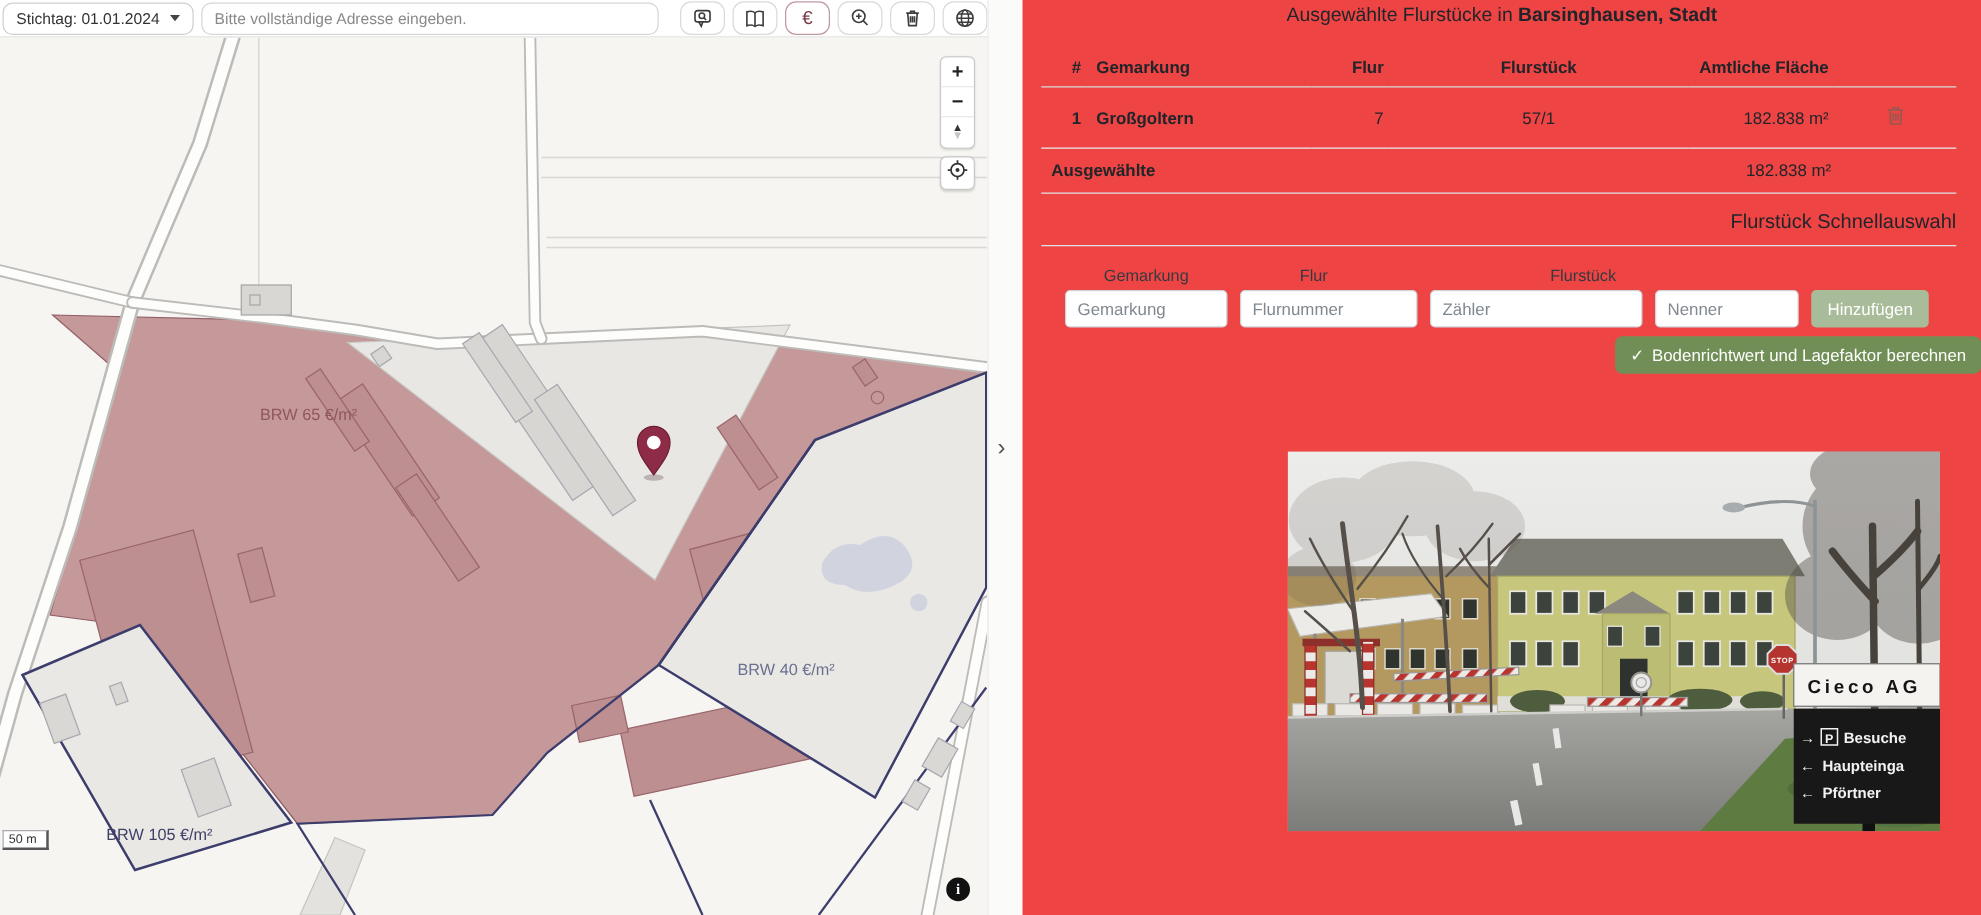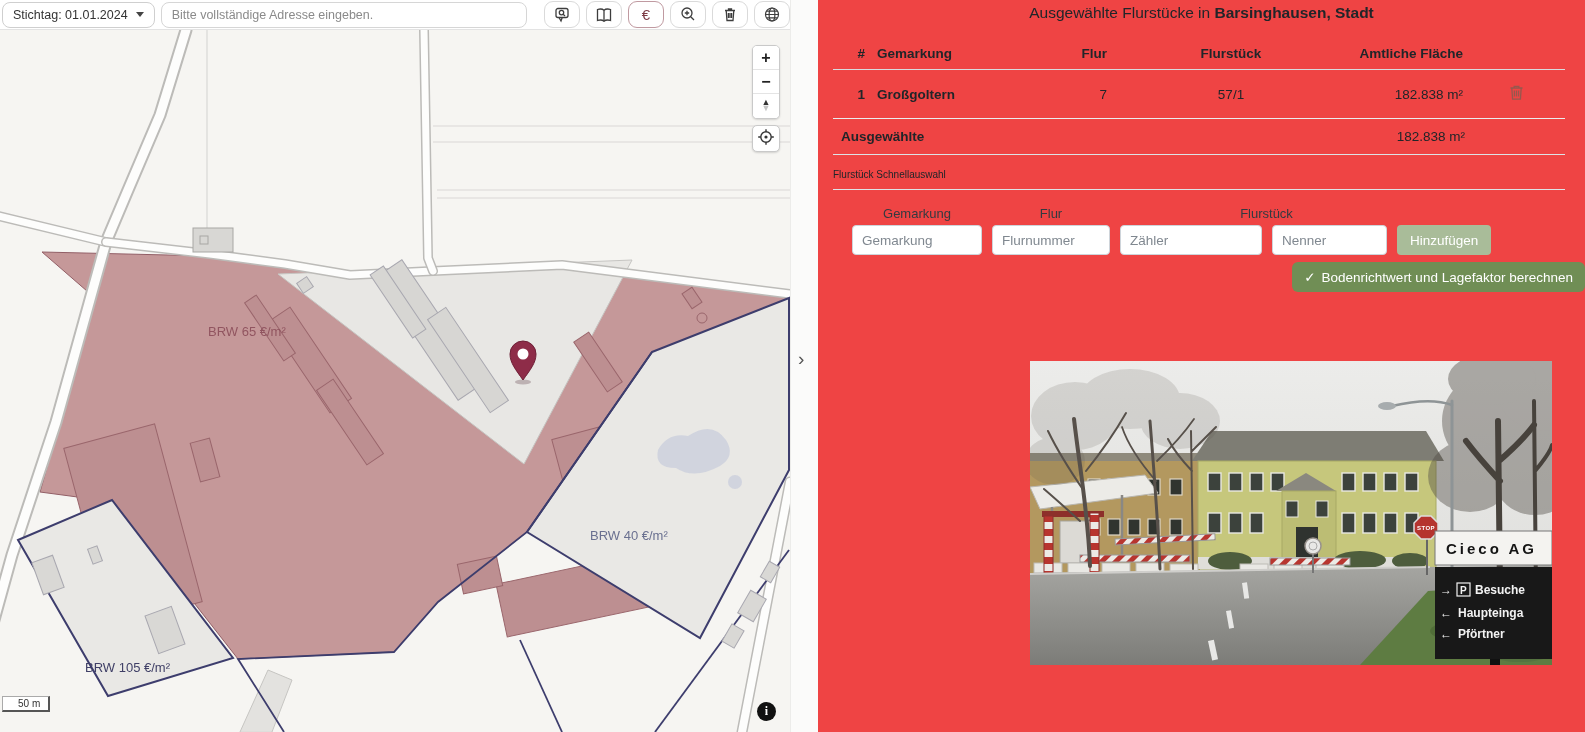--- a/index.html
+++ b/index.html
@@ -28,22 +28,22 @@
   .zoom-ctrl{position:absolute;left:752px;top:45px;width:28px;background:#fff;border:1px solid #c9c9c9;
     border-radius:5px;box-shadow:0 1px 2px rgba(0,0,0,.15);z-index:4;overflow:hidden;}
   .zoom-ctrl .zc{width:100%;height:24px;display:flex;align-items:center;justify-content:center;
     font-size:16px;font-weight:bold;color:#222;cursor:pointer;background:#fff;border:0;border-bottom:1px solid #e4e4e4;padding:0;}
   .zoom-ctrl .zc:last-child{border-bottom:0;}
   .compass{display:flex;flex-direction:column;align-items:center;justify-content:center;line-height:.62;cursor:pointer;height:26px;}
   .compass .up{font-size:9px;color:#333;}
   .compass .dn{font-size:9px;color:#c4c4c4;}
   .locate-btn{position:absolute;left:752px;top:125px;width:28px;height:27px;background:#fff;border:1px solid #c9c9c9;
     border-radius:5px;box-shadow:0 1px 2px rgba(0,0,0,.15);display:flex;align-items:center;justify-content:center;cursor:pointer;z-index:4;}
-  .scalebar{position:absolute;left:2px;top:696px;background:#fff;border:1px solid #aaa;border-right:2px solid #555;
-    border-bottom:2px solid #555;font-size:10px;color:#333;padding:1px 8px 1px 15px;z-index:4;}
+  .scalebar{position:absolute;left:2px;top:664px;background:#fff;border:1px solid #aaa;border-right:2px solid #555;
+    border-bottom:2px solid #555;font-size:10px;color:#333;padding:1px 8px 1px 4px;z-index:4;}
   .info-btn{position:absolute;left:757px;top:702px;width:19px;height:19px;border-radius:50%;background:#111;color:#fff;
     font-size:12px;font-weight:bold;font-family:"Liberation Serif",serif;display:flex;align-items:center;justify-content:center;z-index:4;cursor:pointer;}
 
   
   .gap-strip{position:absolute;left:790px;top:0;width:28px;height:732px;background:#fbfbfa;border-left:1px solid #ececea;}
   .gap-strip span{position:absolute;left:7px;top:348px;font-size:19px;color:#555;cursor:pointer;}
 
   
   .panel{position:absolute;left:818px;top:0;width:767px;height:732px;background:#ef4444;color:#212529;}
   .panel-title{text-align:center;margin-top:4px;font-size:15.5px;}
@@ -54,30 +54,30 @@
   .c-num{text-align:right;}
   .c-left{text-align:left;padding-left:8px !important;font-weight:bold;}
   .c-right{text-align:right;}
   .c-center{text-align:center;}
   .trash-cell{text-align:center;}
   .trash-btn{background:none;border:0;cursor:pointer;padding:2px;}
   .total-row{display:flex;align-items:center;justify-content:space-between;margin:0 20px 0 15px;width:732px;
     padding:10px 0;border-bottom:1px solid #dee2e6;font-size:13.5px;}
   .total-row .lbl{font-weight:bold;padding-left:8px;}
   .total-row .val{margin-right:100px;}
-  .quick-head{margin:14px 20px 0 15px;padding-bottom:9px;border-bottom:1px solid #dee2e6;font-size:10px;color:#212529;}
+  .quick-head{margin:14px 20px 0 15px;padding-bottom:9px;border-bottom:1px solid #dee2e6;font-size:16px;color:#212529;text-align:right;}
   .form-wrap{margin:16px 0 0 34px;}
   .lbl-row{display:flex;gap:10px;font-size:13px;color:#343a40;margin-bottom:4px;}
   .lbl-row .l1{width:130px;text-align:center;}
   .lbl-row .l2{width:118px;text-align:center;}
   .lbl-row .l3{width:293px;text-align:center;}
   .inp-row{display:flex;gap:10px;align-items:center;}
   .inp{height:30px;border:1px solid #ced4da;border-radius:4px;padding:0 9px;font-size:13.5px;color:#495057;outline:none;}
   .inp::placeholder{color:#808890;}
-  .i1{width:130px;} .i2{width:118px;} .i3{width:142px;} .i4{width:115px;}
+  .i1{width:130px;} .i2{width:142px;} .i3{width:170px;} .i4{width:115px;}
   .add-btn{height:30px;padding:0 13px;background:#a9bc99;color:#fff;border:0;border-radius:4px;font-size:13.5px;cursor:pointer;}
   .calc-row{text-align:right;margin-top:7px;}
   .calc-btn{background:#708e55;color:#fff;border:0;border-radius:6px;padding:7px 12px;font-size:13.5px;cursor:pointer;}
   .calc-btn .chk{margin-right:6px;}
   .photo{position:absolute;left:212px;top:313px;width:522px;height:377px;overflow:hidden;margin-top:48px;}
 </style>
 </head>
 <body>
 
 <div class="stage">

